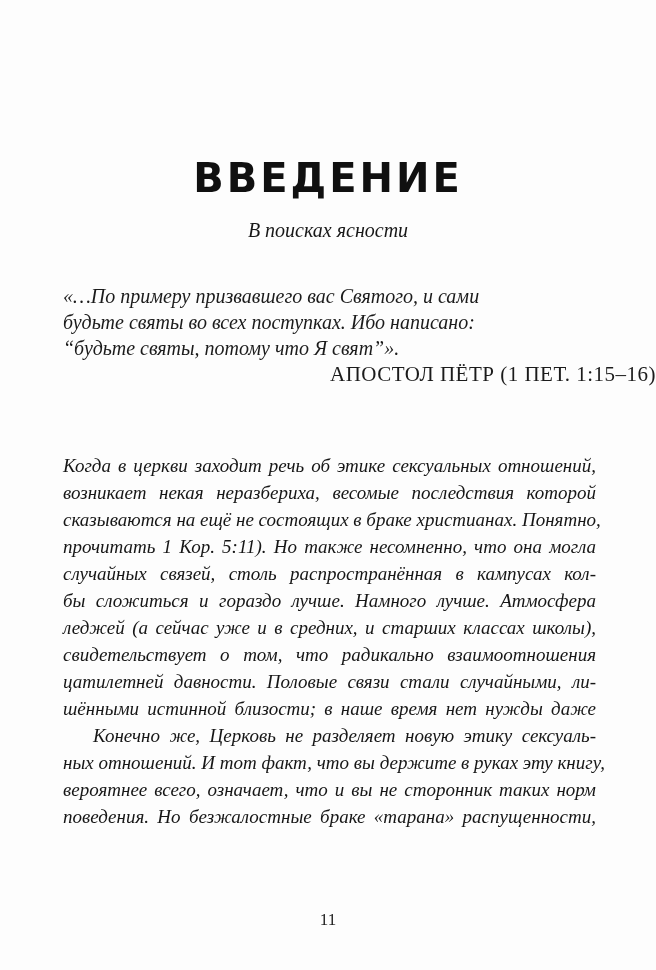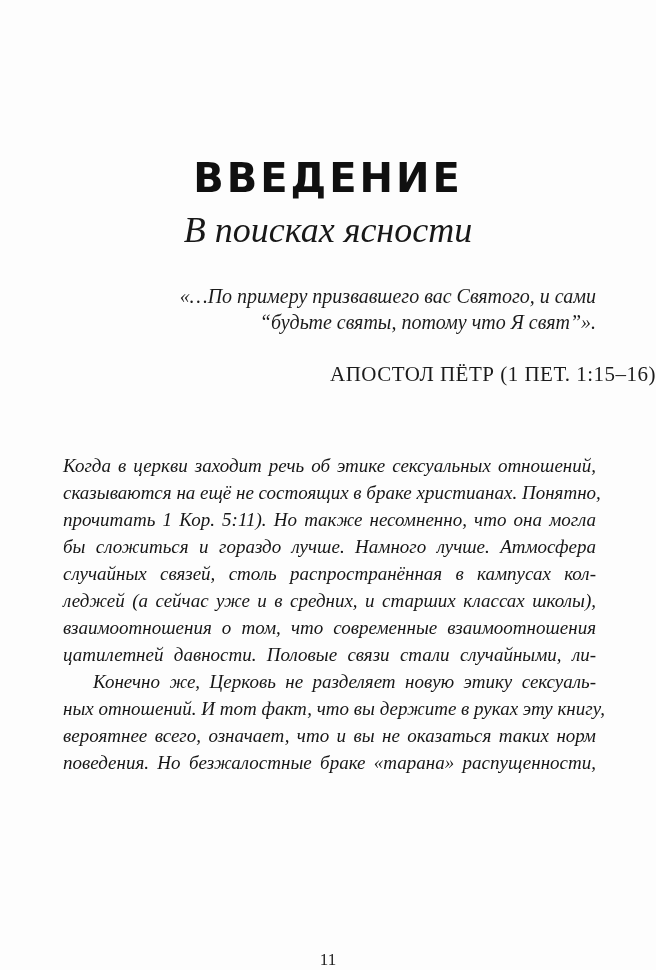--- a/index.html
+++ b/index.html
@@ -27,30 +27,30 @@
     letter-spacing: 3px;
     color: #101010;
   }
   .chapter-subtitle {
     position: absolute;
     top: 212px;
     left: 0;
     width: 100%;
     text-align: center;
     font-style: italic;
-    font-size: 36px;
+    font-size: 20px;
     line-height: 36px;
     color: #181818;
   }
   .epigraph {
     position: absolute;
     top: 283px;
     left: 63px;
     width: 533px;
-    text-align: right;
+    text-align: left;
     font-style: italic;
     font-size: 20px;
     line-height: 26px;
     color: #1b1b1b;
   }
   .epigraph-attribution {
     position: absolute;
     top: 361px;
     left: 0;
     width: 100%;
@@ -82,53 +82,55 @@
     text-indent: 30px;
   }
   .page-number {
     position: absolute;
     top: 910px;
     left: 0;
     width: 100%;
     text-align: center;
     font-size: 17px;
     color: #222222;
-    margin-top: 40px;
   }
 </style>
 </head>
 <body>
 
 <div class="page">
 
   <div class="chapter-title">ВВЕДЕНИЕ</div>
 
   <div class="chapter-subtitle">В поисках ясности</div>
 
   <div class="epigraph">
     <div class="epigraph-line">«…По примеру призвавшего вас Святого, и сами</div>
+    <div class="epigraph-line">будьте святы во всех поступках. Ибо написано:</div>
     <div class="epigraph-line">“будьте святы, потому что Я свят”».</div>
   </div>
 
   <div class="epigraph-attribution">АПОСТОЛ ПЁТР (1 ПЕТ. 1:15–16)</div>
 
   <div class="body-text">
     <div class="paragraph">
       <div class="body-line">Когда в церкви заходит речь об этике сексуальных отношений,</div>
+      <div class="body-line">возникает некая неразбериха, весомые последствия которой</div>
       <div class="body-line">сказываются на ещё не состоящих в браке христианах. Понятно,</div>
       <div class="body-line">прочитать 1 Кор. 5:11). Но также несомненно, что она могла</div>
+      <div class="body-line">случайных связей, столь распространённая в кампусах кол-</div>
       <div class="body-line">бы сложиться и гораздо лучше. Намного лучше. Атмосфера</div>
-      <div class="body-line">случайных связей, столь распространённая в кампусах кол-</div>
       <div class="body-line">леджей (а сейчас уже и в средних, и старших классах школы),</div>
-      <div class="body-line">взаимоотношения о том, что современные взаимоотношения</div>
+      <div class="body-line">свидетельствует о том, что радикально взаимоотношения</div>
       <div class="body-line">цатилетней давности. Половые связи стали случайными, ли-</div>
+      <div class="body-line">шёнными истинной близости; в наше время нет нужды даже</div>
     </div>
     <div class="paragraph">
       <div class="body-line indent">Конечно же, Церковь не разделяет новую этику сексуаль-</div>
       <div class="body-line">ных отношений. И тот факт, что вы держите в руках эту книгу,</div>
-      <div class="body-line">вероятнее всего, означает, что и вы не оказаться таких норм</div>
+      <div class="body-line">вероятнее всего, означает, что и вы не сторонник таких норм</div>
       <div class="body-line">поведения. Но безжалостные браке «тарана» распущенности,</div>
     </div>
   </div>
 
   <div class="page-number">11</div>
 
 </div>
 
 </body></html>

